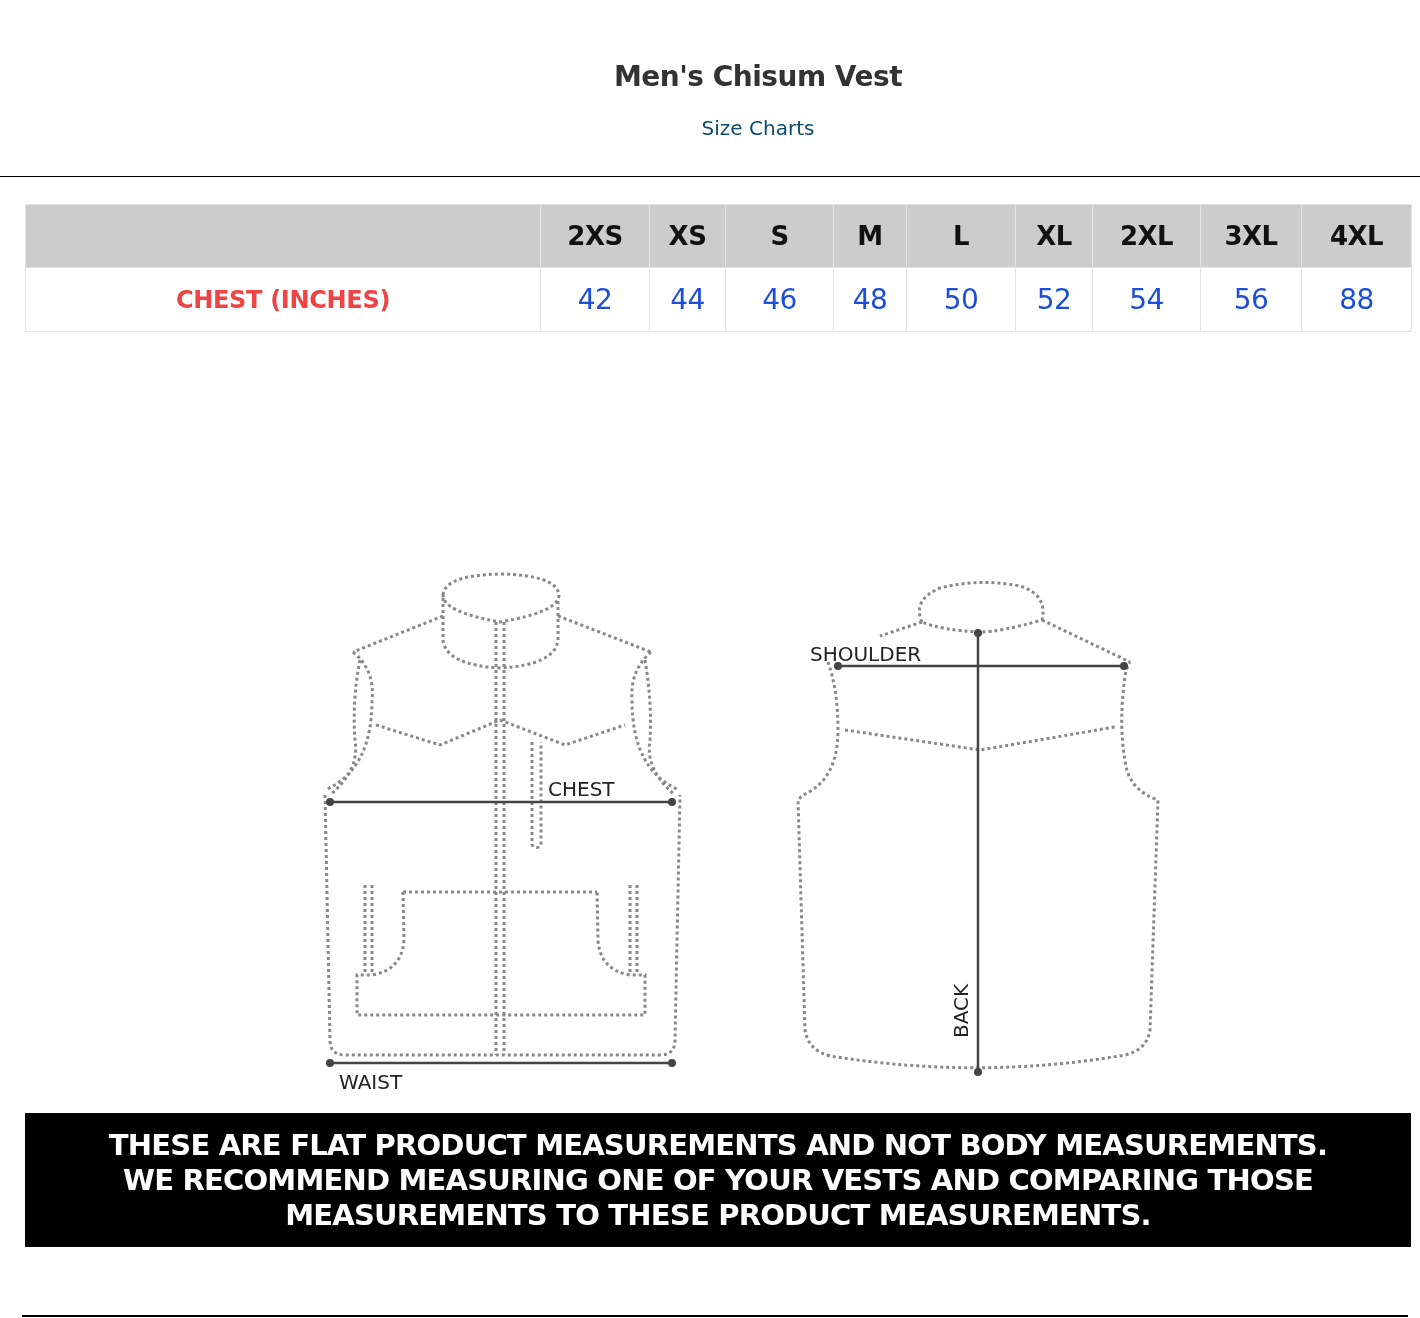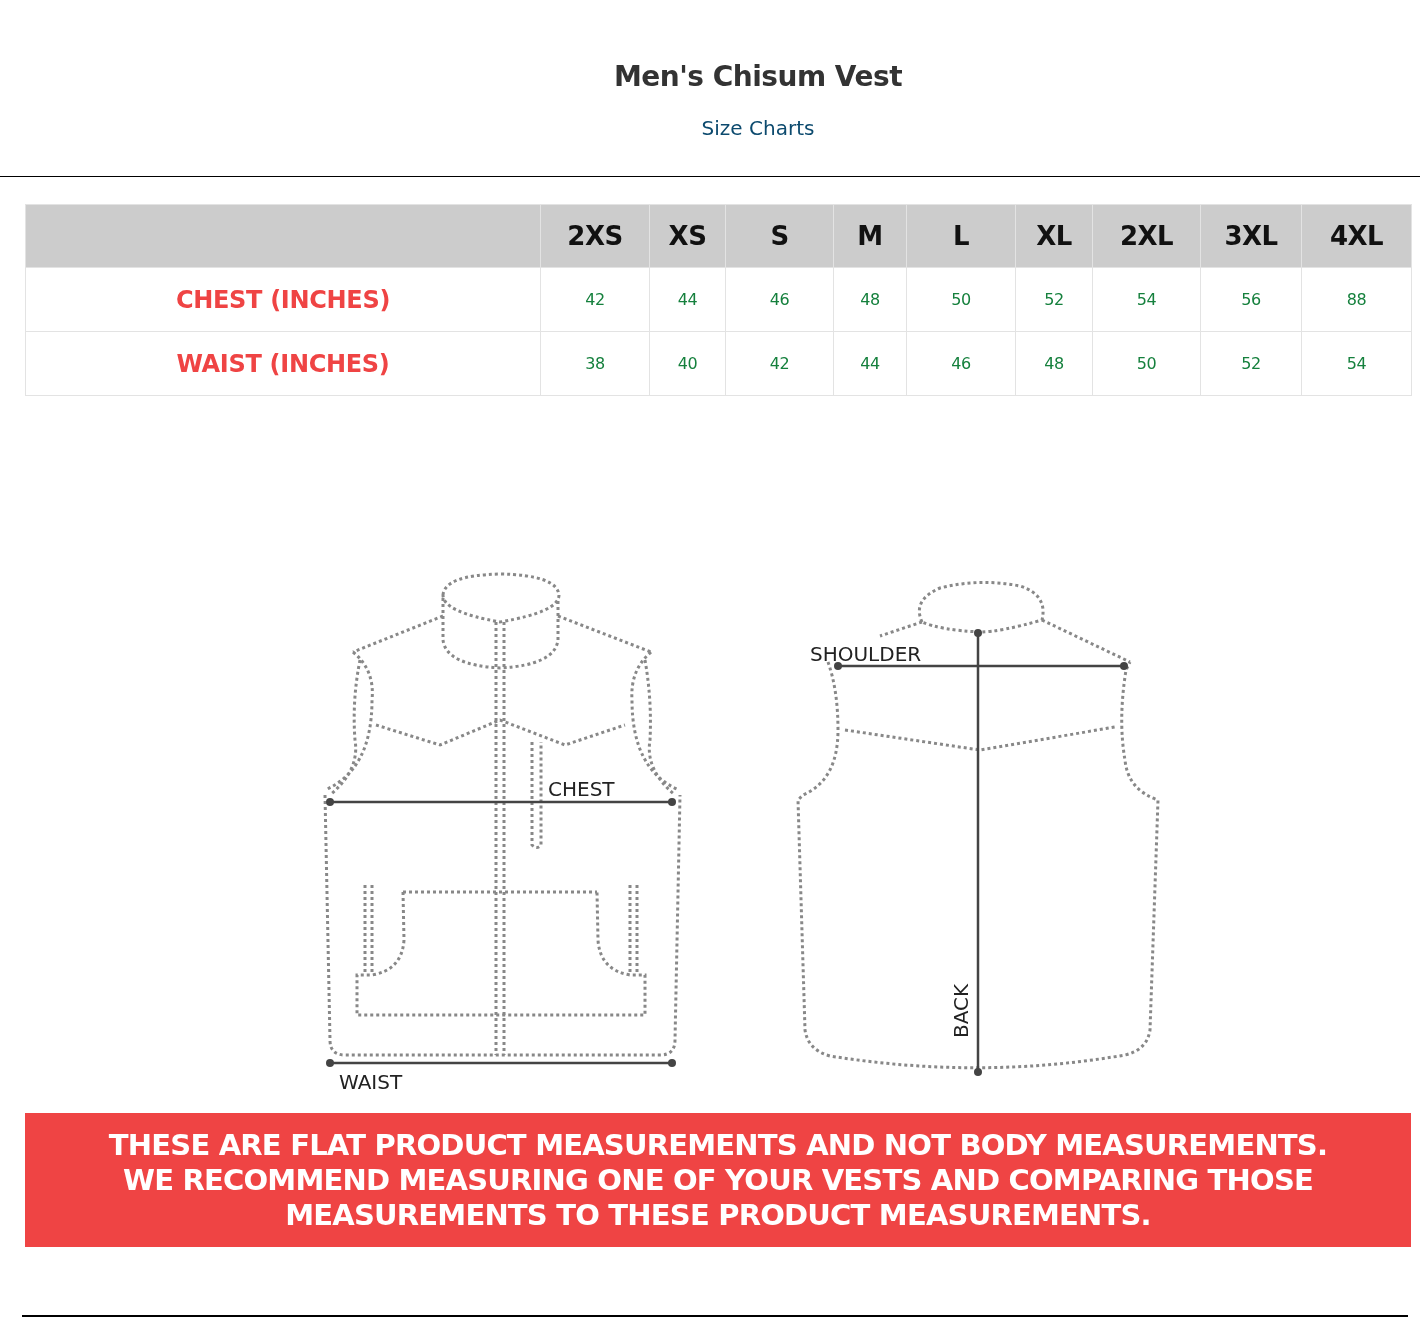--- a/index.html
+++ b/index.html
@@ -8,26 +8,26 @@
 
   .header { position: absolute; top: 0; left: 0; width: 1420px; height: 177px; text-align: center; margin-left: 48px; }
   .title { position: absolute; top: 60px; left: 0; width: 100%; font-size: 28px; font-weight: bold; color: #333; letter-spacing: -0.5px; }
   .subtitle { position: absolute; top: 116px; left: 0; width: 100%; font-size: 20px; color: #0c4a6e; }
   .hr-top { position: absolute; top: 176px; left: 0; width: 1420px; height: 1px; background: #000; }
 
   table.sizes { position: absolute; top: 204px; left: 25px; width: 1386px; border-collapse: collapse; table-layout: fixed; }
   table.sizes th, table.sizes td { border: 1px solid #e3e3e3; text-align: center; vertical-align: middle; height: 64px; }
   table.sizes thead th { background: #cccccc; font-weight: bold; font-size: 26px; color: #111; height: 63px; letter-spacing: -0.5px; }
   table.sizes tbody th { font-weight: bold; font-size: 24px; color: #ef4444; background: #fff; letter-spacing: -0.3px; }
-  table.sizes tbody td { font-size: 16px; color: #15803d; background: #fff; letter-spacing: -0.5px; }
+  table.sizes tbody td { font-size: 28px; color: #1d4ed8; background: #fff; letter-spacing: -0.5px; }
 
   .diagram { position: absolute; top: 560px; left: 300px; width: 880px; height: 540px; }
   .diagram svg { width: 100%; height: 100%; }
 
-  .notice { position: absolute; top: 1113px; left: 25px; width: 1386px; height: 134px; background: #ef4444; color: #fff; display: flex; align-items: center; justify-content: center; text-align: center; }
+  .notice { position: absolute; top: 1113px; left: 25px; width: 1386px; height: 134px; background: #000000; color: #fff; display: flex; align-items: center; justify-content: center; text-align: center; }
   .notice p { font-size: 29px; font-weight: bold; line-height: 35px; width: 1260px; letter-spacing: -0.8px; }
 
   .hr-bottom { position: absolute; top: 1315px; left: 22px; width: 1386px; height: 2px; background: #000; }
 </style>
 </head>
 <body>
 
 <div class="header">
   <h1 class="title">Men's Chisum Vest</h1>
   <div class="subtitle">Size Charts</div>
@@ -66,32 +66,20 @@
       <th>CHEST (INCHES)</th>
       <td>42</td>
       <td>44</td>
       <td>46</td>
       <td>48</td>
       <td>50</td>
       <td>52</td>
       <td>54</td>
       <td>56</td>
       <td>88</td>
-    </tr>
-    <tr>
-      <th>WAIST (INCHES)</th>
-      <td>38</td>
-      <td>40</td>
-      <td>42</td>
-      <td>44</td>
-      <td>46</td>
-      <td>48</td>
-      <td>50</td>
-      <td>52</td>
-      <td>54</td>
     </tr>
   </tbody>
 </table>
 
 <div class="diagram">
   <svg viewBox="300 560 880 540" xmlns="http://www.w3.org/2000/svg">
     <defs>
       <marker id="arr" viewBox="0 0 10 10" refX="5" refY="5" markerWidth="4" markerHeight="4" orient="auto-start-reverse">
         <circle cx="5" cy="5" r="4" fill="#444"></circle>
       </marker>

